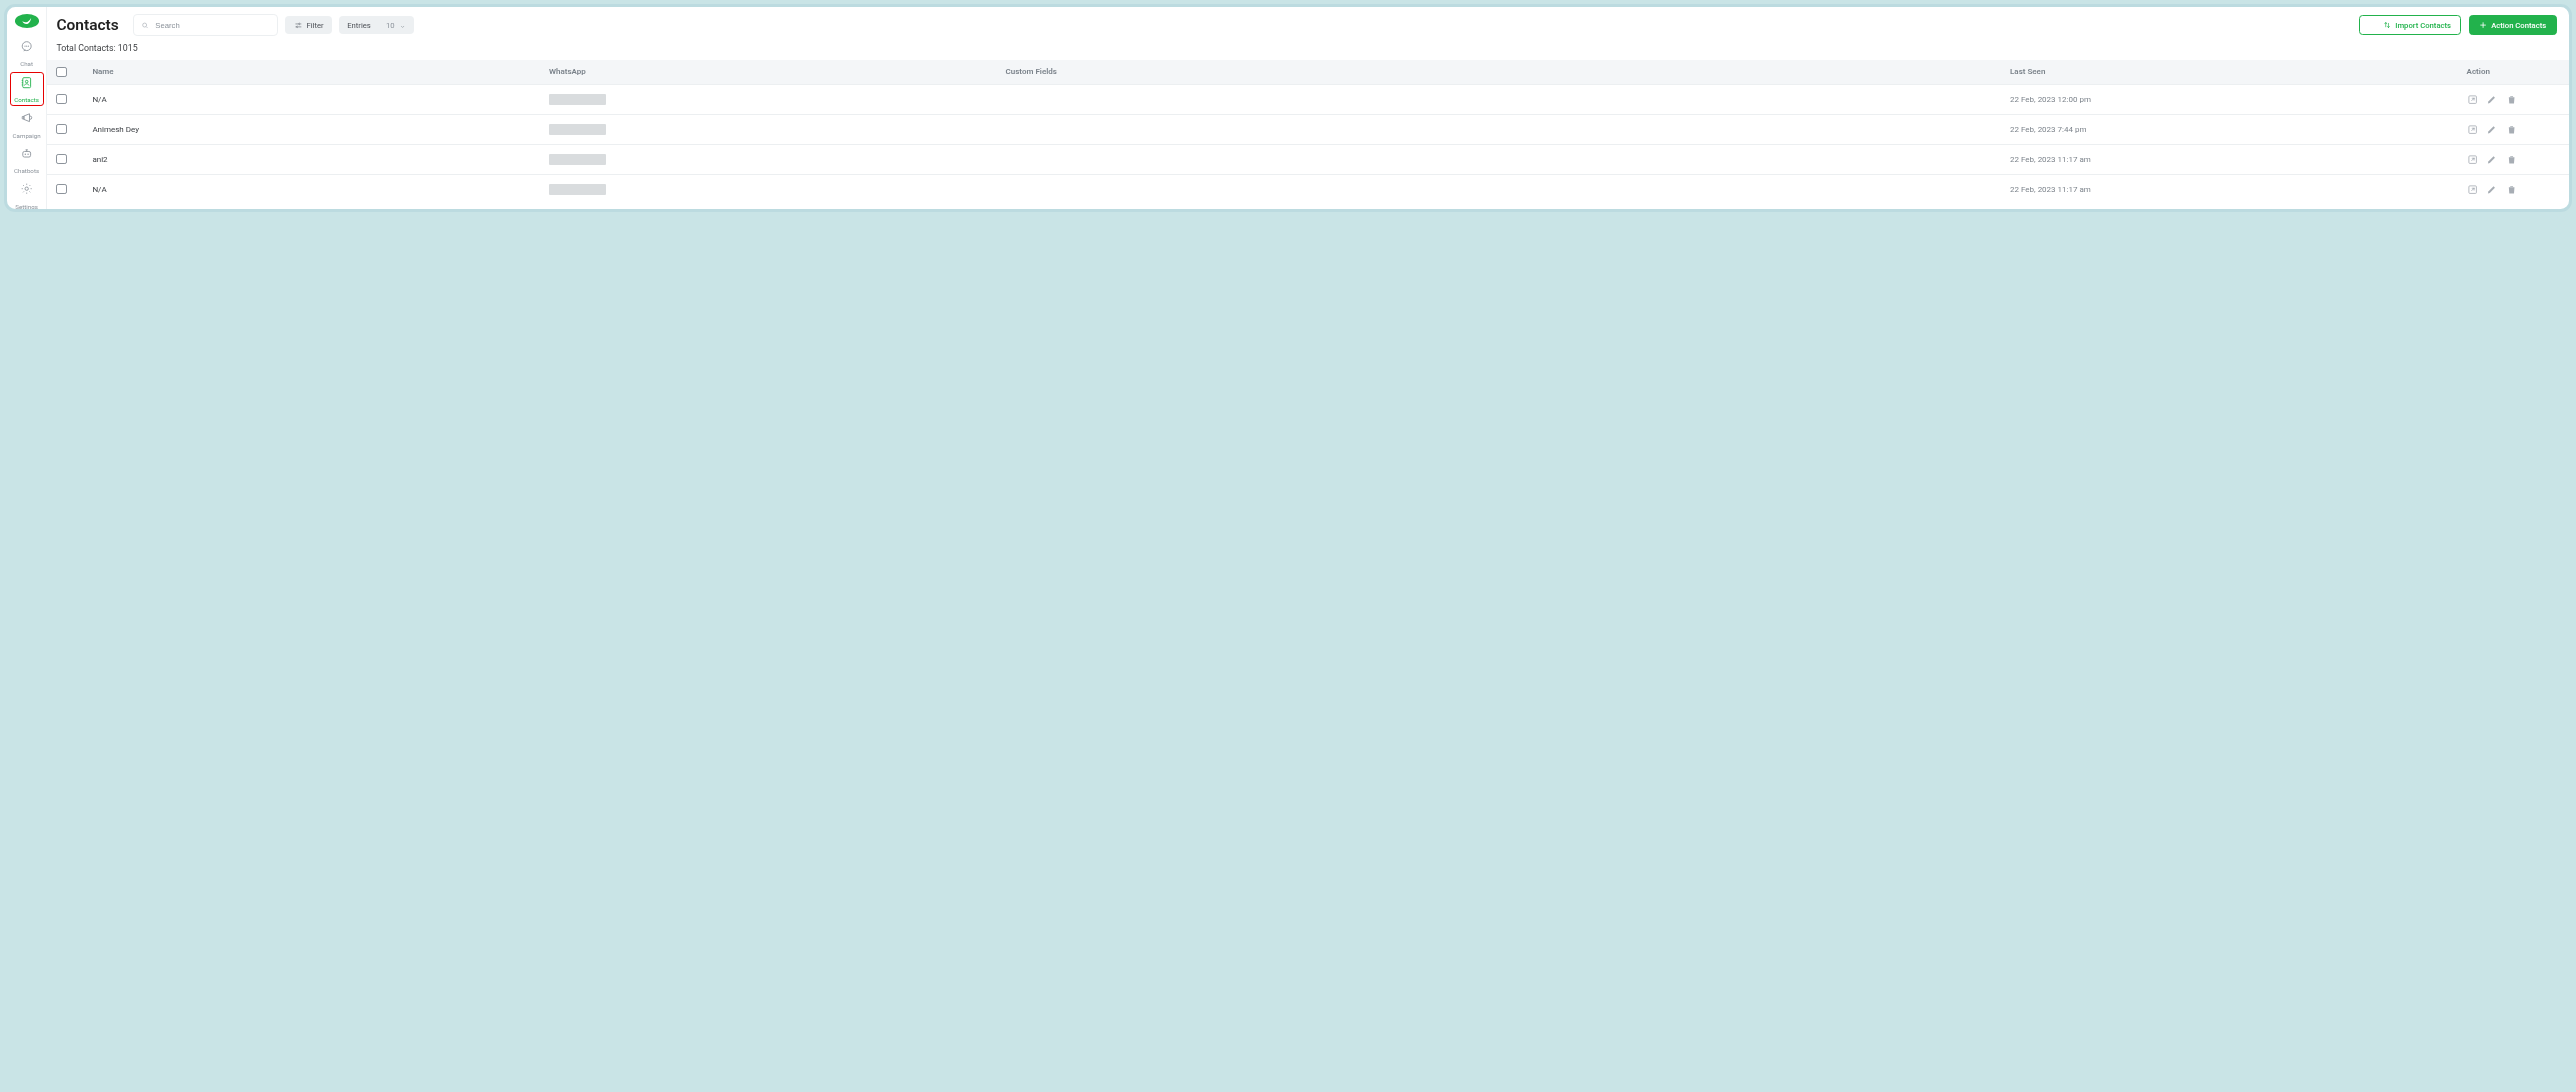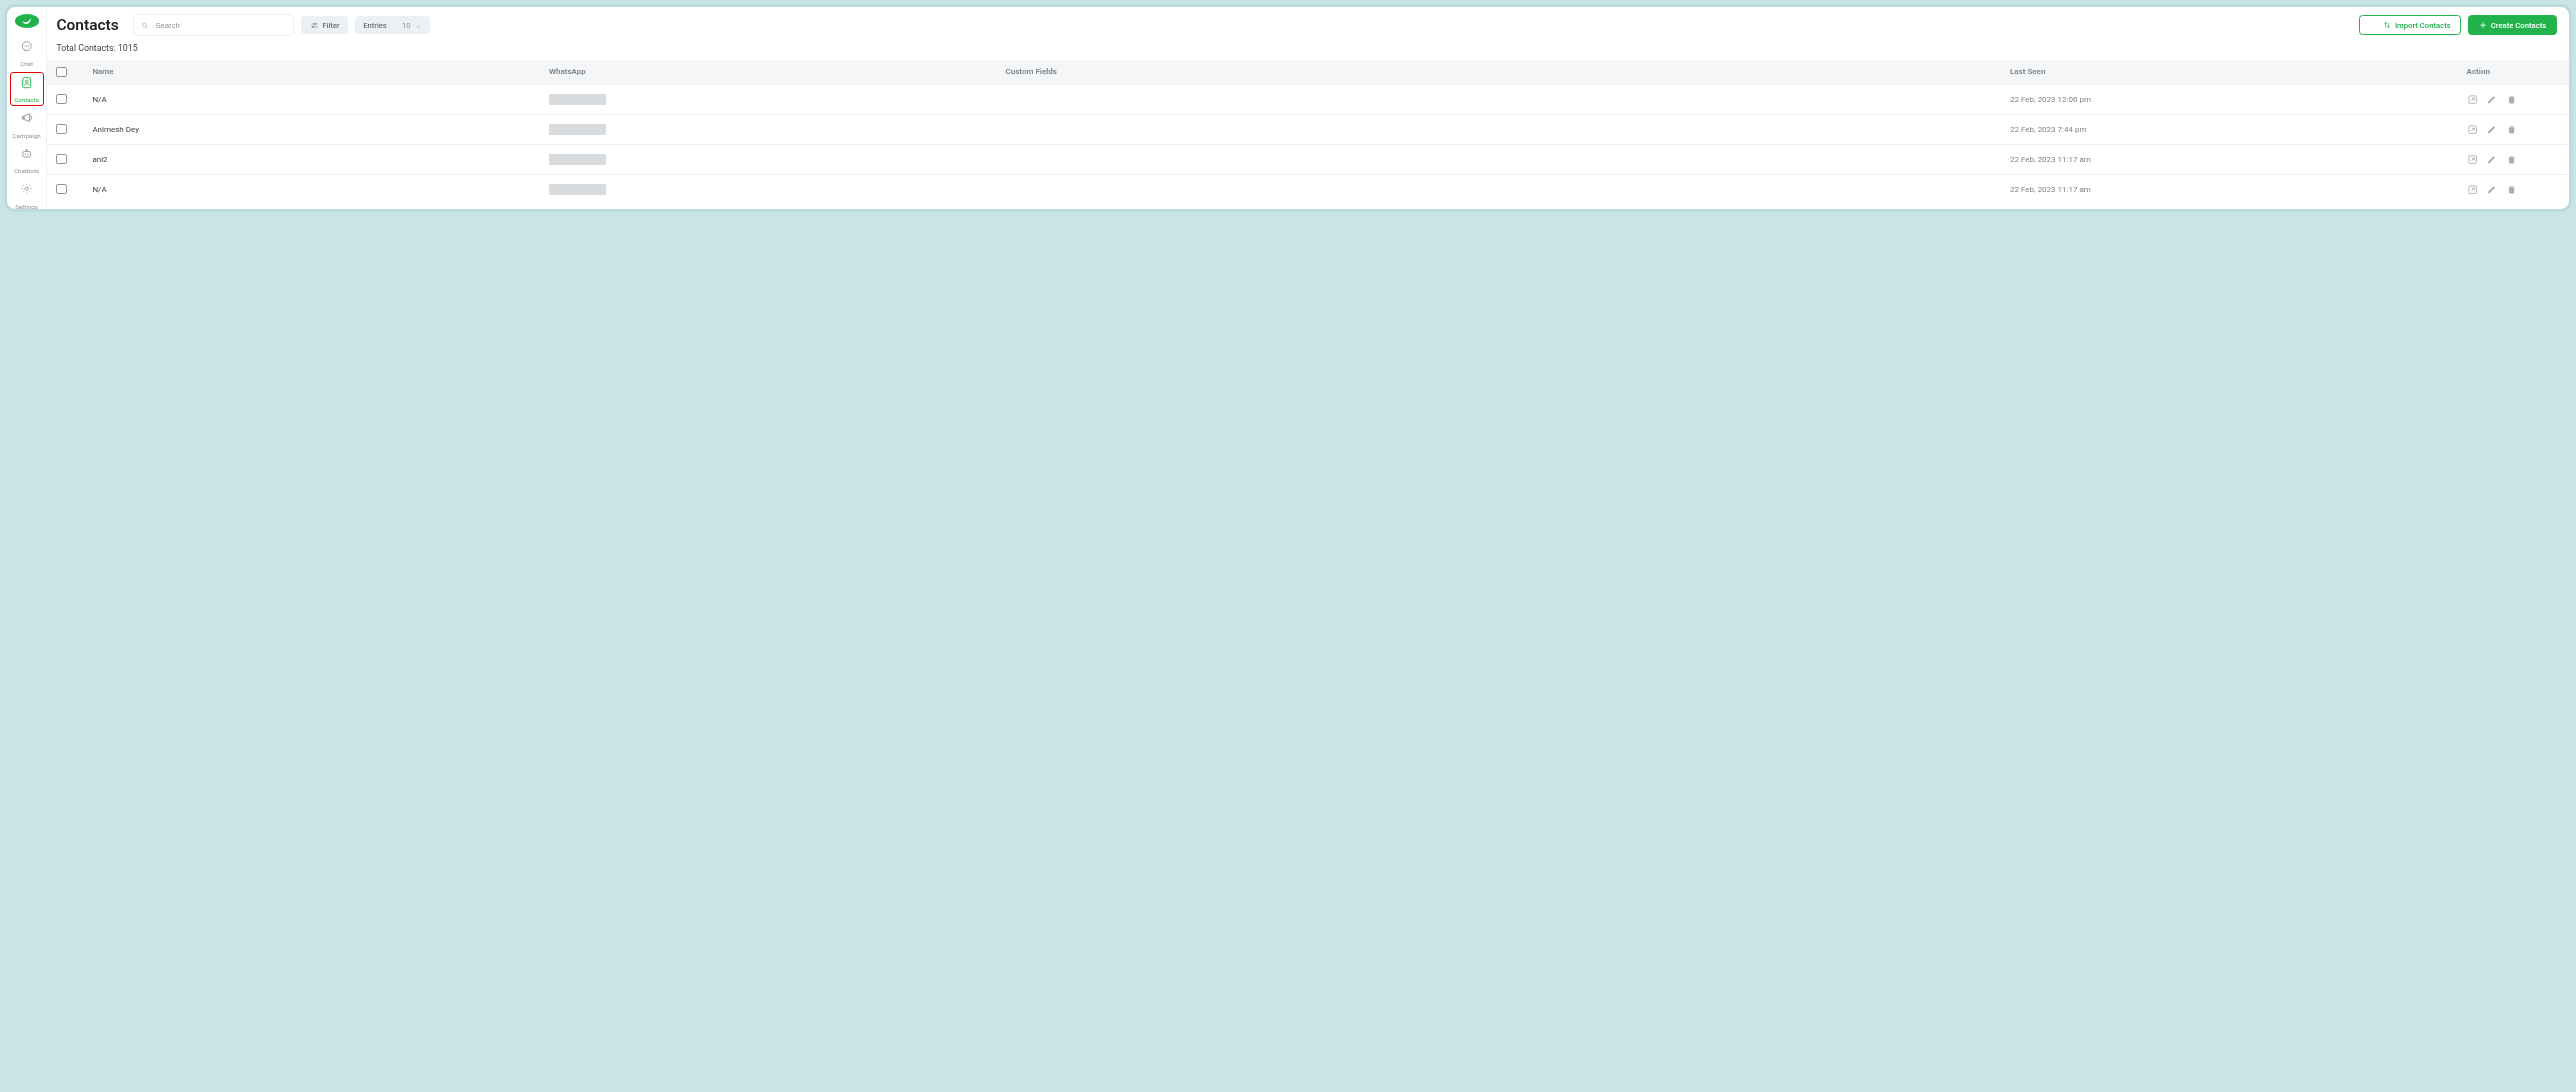--- a/index.html
+++ b/index.html
@@ -78,21 +78,21 @@
   }
   .page-title{
     font-size:15.5px;font-weight:600;color:#222;
     margin-right:7.2px;
   }
   .search{
     display:flex;align-items:center;gap:4.1px;
     border:0.5px solid var(--search-border);
     border-radius:4.1px;
     padding:4.6px 7.2px;
-    width:161px;
+    width:145px;
     color:var(--text-muted);
   }
   .search input{border:none;outline:none;font-size:7.7px;width:100%;color:#333;background:transparent;}
   .search input::placeholder{color:var(--text-muted);}
   .pill{
     display:flex;align-items:flex-end;gap:4.1px;
     background:var(--pill-bg);
     border-radius:4px;
     padding:4.6px 8.2px;
     font-size:7.7px;
@@ -241,21 +241,21 @@
         <svg width="8.2" height="8.2" viewBox="0 0 24 24">
             <path d="M8 5v12m0-12L5 8m3-3 3 3M16 19V7m0 12 3-3m-3 3-3-3" fill="none" stroke="#22b24c" stroke-width="2" stroke-linecap="round"></path>
           </svg>
         <span>Import Contacts</span>
       </div>
 
       <div class="btn btn-solid">
         <svg width="8.2" height="8.2" viewBox="0 0 24 24">
             <path d="M12 5v14M5 12h14" stroke="#fff" stroke-width="2.4" stroke-linecap="round"></path>
           </svg>
-        <span>Create Contacts</span>
+        <span>Action Contacts</span>
       </div>
     </div>
 
     <div class="subline">
       <span>Total Contacts:</span>
       <span>1015</span>
     </div>
 
     <div class="table">
       <div class="thead">

